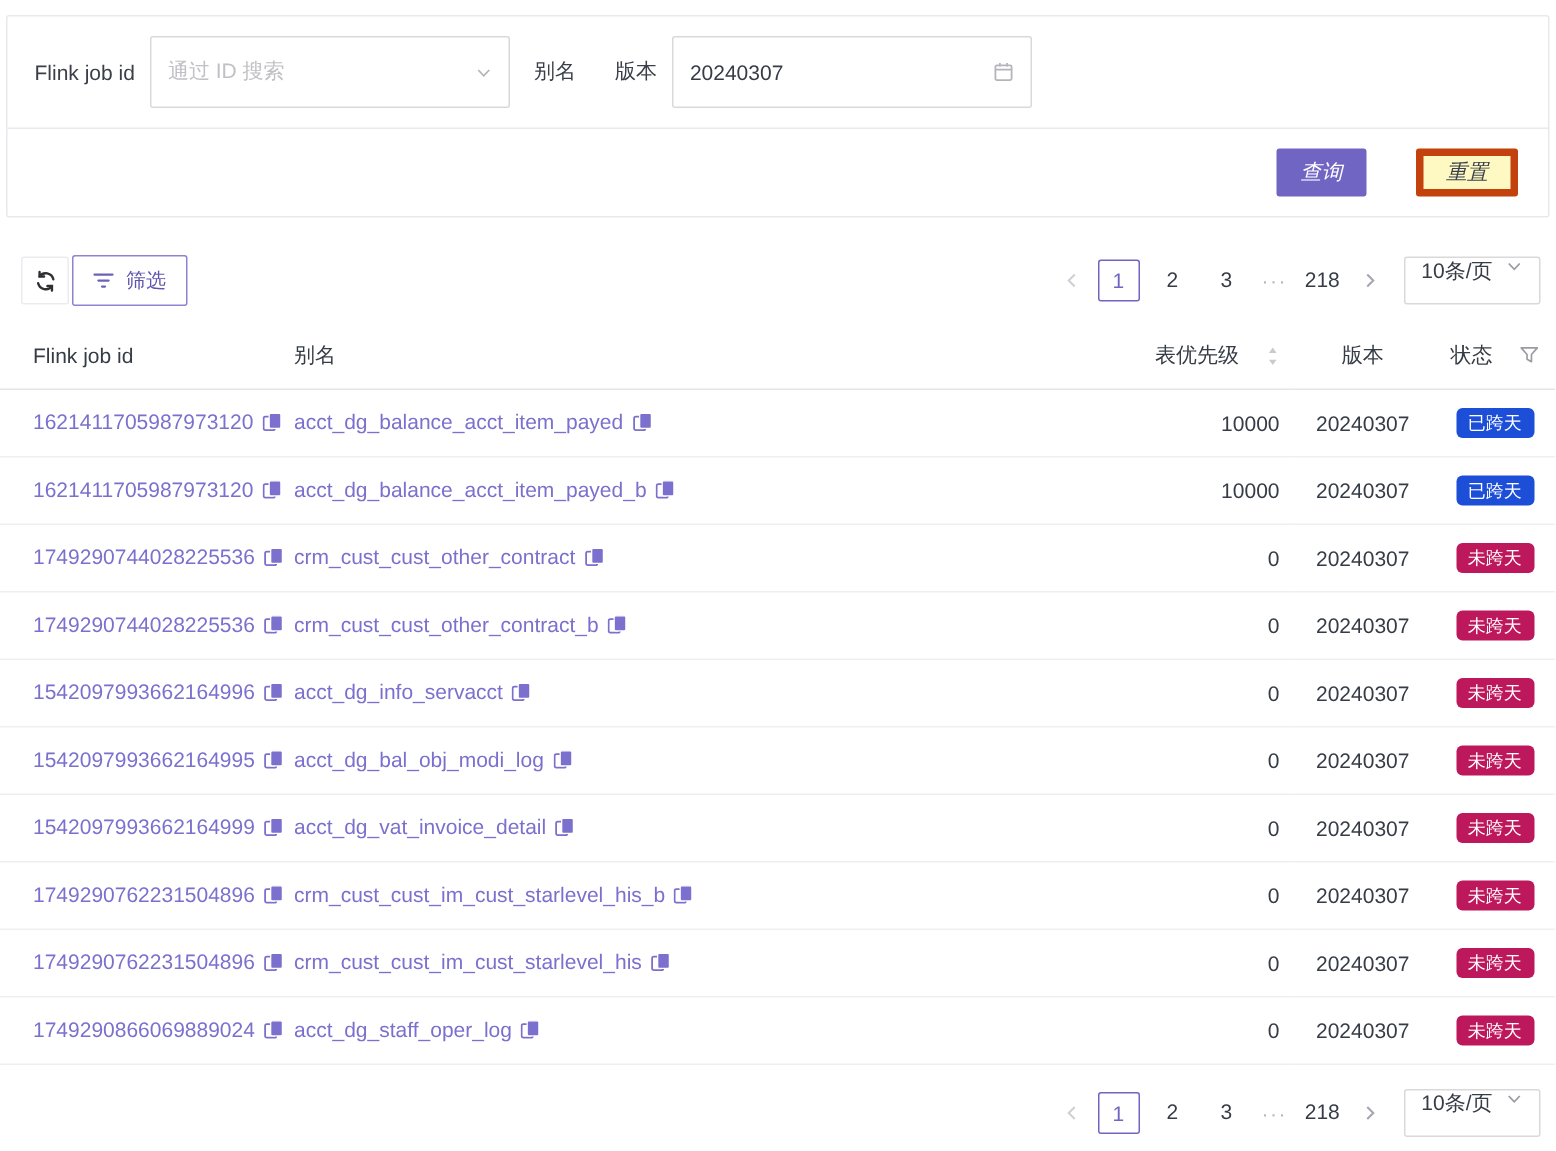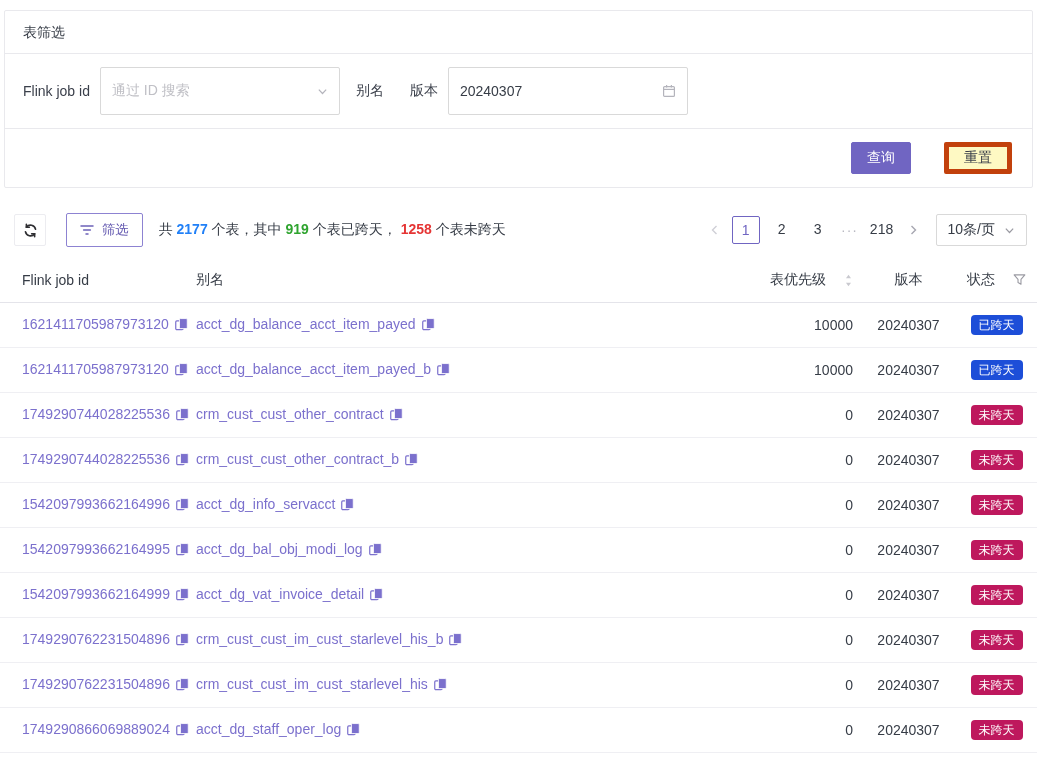--- a/index.html
+++ b/index.html
@@ -17,38 +17,38 @@
   .field + .field { margin-left: 16px; }
   .field-label { margin-right: 10px; color: #3a3f4a; white-space: nowrap; }
   .control {
     width: 240px; height: 48px; border: 1px solid #d9d9d9; border-radius: 2px;
     display: flex; align-items: center; justify-content: space-between;
     padding: 0 11px; background: #fff; cursor: pointer;
   }
   .placeholder { color: #c0c0c6; }
   .date-input { width: 196px; height: 30px; border: none; outline: none; font: inherit; color: #363c46; background: transparent; }
   .card-footer { display: flex; justify-content: flex-end; align-items: center; padding: 13px 20px; }
-  .btn { height: 32px; padding: 0 15px; border-radius: 2px; font-size: 14px; display: inline-flex; align-items: center; cursor: pointer; }
+  .btn { height: 32px; padding: 0 15px; border-radius: 2px; font-size: 14px; display: inline-flex; align-items: center; cursor: pointer; font-style: italic; }
   .btn-primary { background: #7065c2; border: 1px solid #7065c2; color: #fff; }
   .btn-default { background: #fef9c3; border: 5px solid #c2410c; color: #3a3f4a; margin-left: 33px; }
   
   .toolbar { margin: 25px 10px 0 14px; display: flex; align-items: center; }
   .icon-btn { width: 32px; height: 32px; border: 1px solid #ececf0; border-radius: 2px; background: #fff; display: flex; align-items: center; justify-content: center; cursor: pointer; }
-  .filter-btn { margin-left: 20px; height: 32px; padding: 16px 13px; border: 1px solid #8d83d2; border-radius: 2px; background: #fff; color: #5f54ae; display: flex; align-items: center; gap: 8px; cursor: pointer; }
+  .filter-btn { margin-left: 2px; height: 32px; padding: 16px 13px; border: 1px solid #8d83d2; border-radius: 2px; background: #fff; color: #5f54ae; display: flex; align-items: center; gap: 8px; cursor: pointer; }
   .summary { margin-left: 16px; color: #363c46; white-space: nowrap; }
   .num-blue { color: #2180f7; font-weight: bold; }
   .num-green { color: #2fa42f; font-weight: bold; }
   .num-red { color: #e53534; font-weight: bold; }
   
   .pagination { display: flex; align-items: center; margin-left: auto; }
   .page-arrow { width: 26px; height: 28px; display: flex; align-items: center; justify-content: center; cursor: pointer; }
   .page-item { min-width: 28px; height: 28px; line-height: 26px; text-align: center; border-radius: 2px; margin: 0 4px; color: #363c46; cursor: pointer; }
   .page-item.active { border: 1px solid #7065c2; color: #7065c2; }
   .page-ellipsis { min-width: 28px; text-align: center; color: #b9b9c2; letter-spacing: 1px; }
-  .size-select { margin-left: 10px; height: 32px; border: 1px solid #d9d9d9; border-radius: 2px; background: #fff; padding: 0 11px; display: flex; align-items: center; gap: 9px; cursor: pointer; color: #363c46; }
+  .size-select { margin-left: 10px; height: 32px; border: 1px solid #d9d9d9; border-radius: 2px; background: #fff; padding: 0 11px; display: flex; gap: 9px; cursor: pointer; color: #363c46; }
   
   table { width: 100%; border-collapse: collapse; margin-top: 12px; table-layout: fixed; }
   th { font-weight: 500; color: #363c46; text-align: left; padding: 12px 0 13px; border-bottom: 1px solid #e4e4ea; font-size: 14px; }
   td { height: 45px; border-bottom: 1px solid #efeff3; padding: 0; font-size: 14px; color: #363c46; margin-left: 16px; }
   .cell-pad { padding-left: 22px; }
   .th-flex { display: inline-flex; align-items: center; gap: 18px; }
   .col-priority, .td-priority { text-align: right; padding-right: 8px; }
   .col-version, .td-version, .col-status, .td-status { text-align: center; }
   .link { color: #7b70cd; cursor: pointer; }
   .copy-icon { color: #7b70cd; margin-left: 6px; vertical-align: -2px; cursor: pointer; }
@@ -56,21 +56,20 @@
   .badge.success { background: #1d4ed8; }
   .badge.danger { background: #be185d; }
   
   .bottom-bar { display: flex; justify-content: flex-end; align-items: center; margin: 16px 10px 0 0; }
   svg { display: block; }
 </style>
 </head>
 <body>
 
 <div class="filter-card">
-  <div class="card-title">表筛选</div>
 
   <div class="filter-row">
     <div class="field">
       <span class="field-label">Flink job id</span>
       <div class="control">
         <span class="placeholder">通过 ID 搜索</span>
         <span>
           <svg width="11" height="11" viewBox="0 0 12 12">
               <polyline points="2,4 6,8.2 10,4" fill="none" stroke="#b4b4bc" stroke-width="1.3"></polyline>
             </svg>
@@ -120,21 +119,20 @@
     <span>
       <svg width="14" height="12" viewBox="0 0 14 12" stroke="#6c61b8" stroke-width="1.5" stroke-linecap="round">
         <line x1="1" y1="2" x2="13" y2="2"></line>
           <line x1="3.6" y1="6" x2="10.4" y2="6"></line>
           <line x1="6" y1="10" x2="8" y2="10"></line>
       </svg>
     </span>
     <span>筛选</span>
   </button>
 
-  <div class="summary"><span>共 </span><span class="num-blue">2177</span><span> 个表，其中 </span><span class="num-green">919</span><span> 个表已跨天， </span><span class="num-red">1258</span><span> 个表未跨天</span></div>
 
   <div class="pagination">
     <span class="page-arrow">
       <svg width="12" height="12" viewBox="0 0 12 12">
           <polyline points="7.5,2 3.5,6 7.5,10" fill="none" stroke="#cfcfd6" stroke-width="1.4"></polyline>
         </svg>
     </span>
     <span class="page-item active">1</span>
     <span class="page-item">2</span>
     <span class="page-item">3</span>

